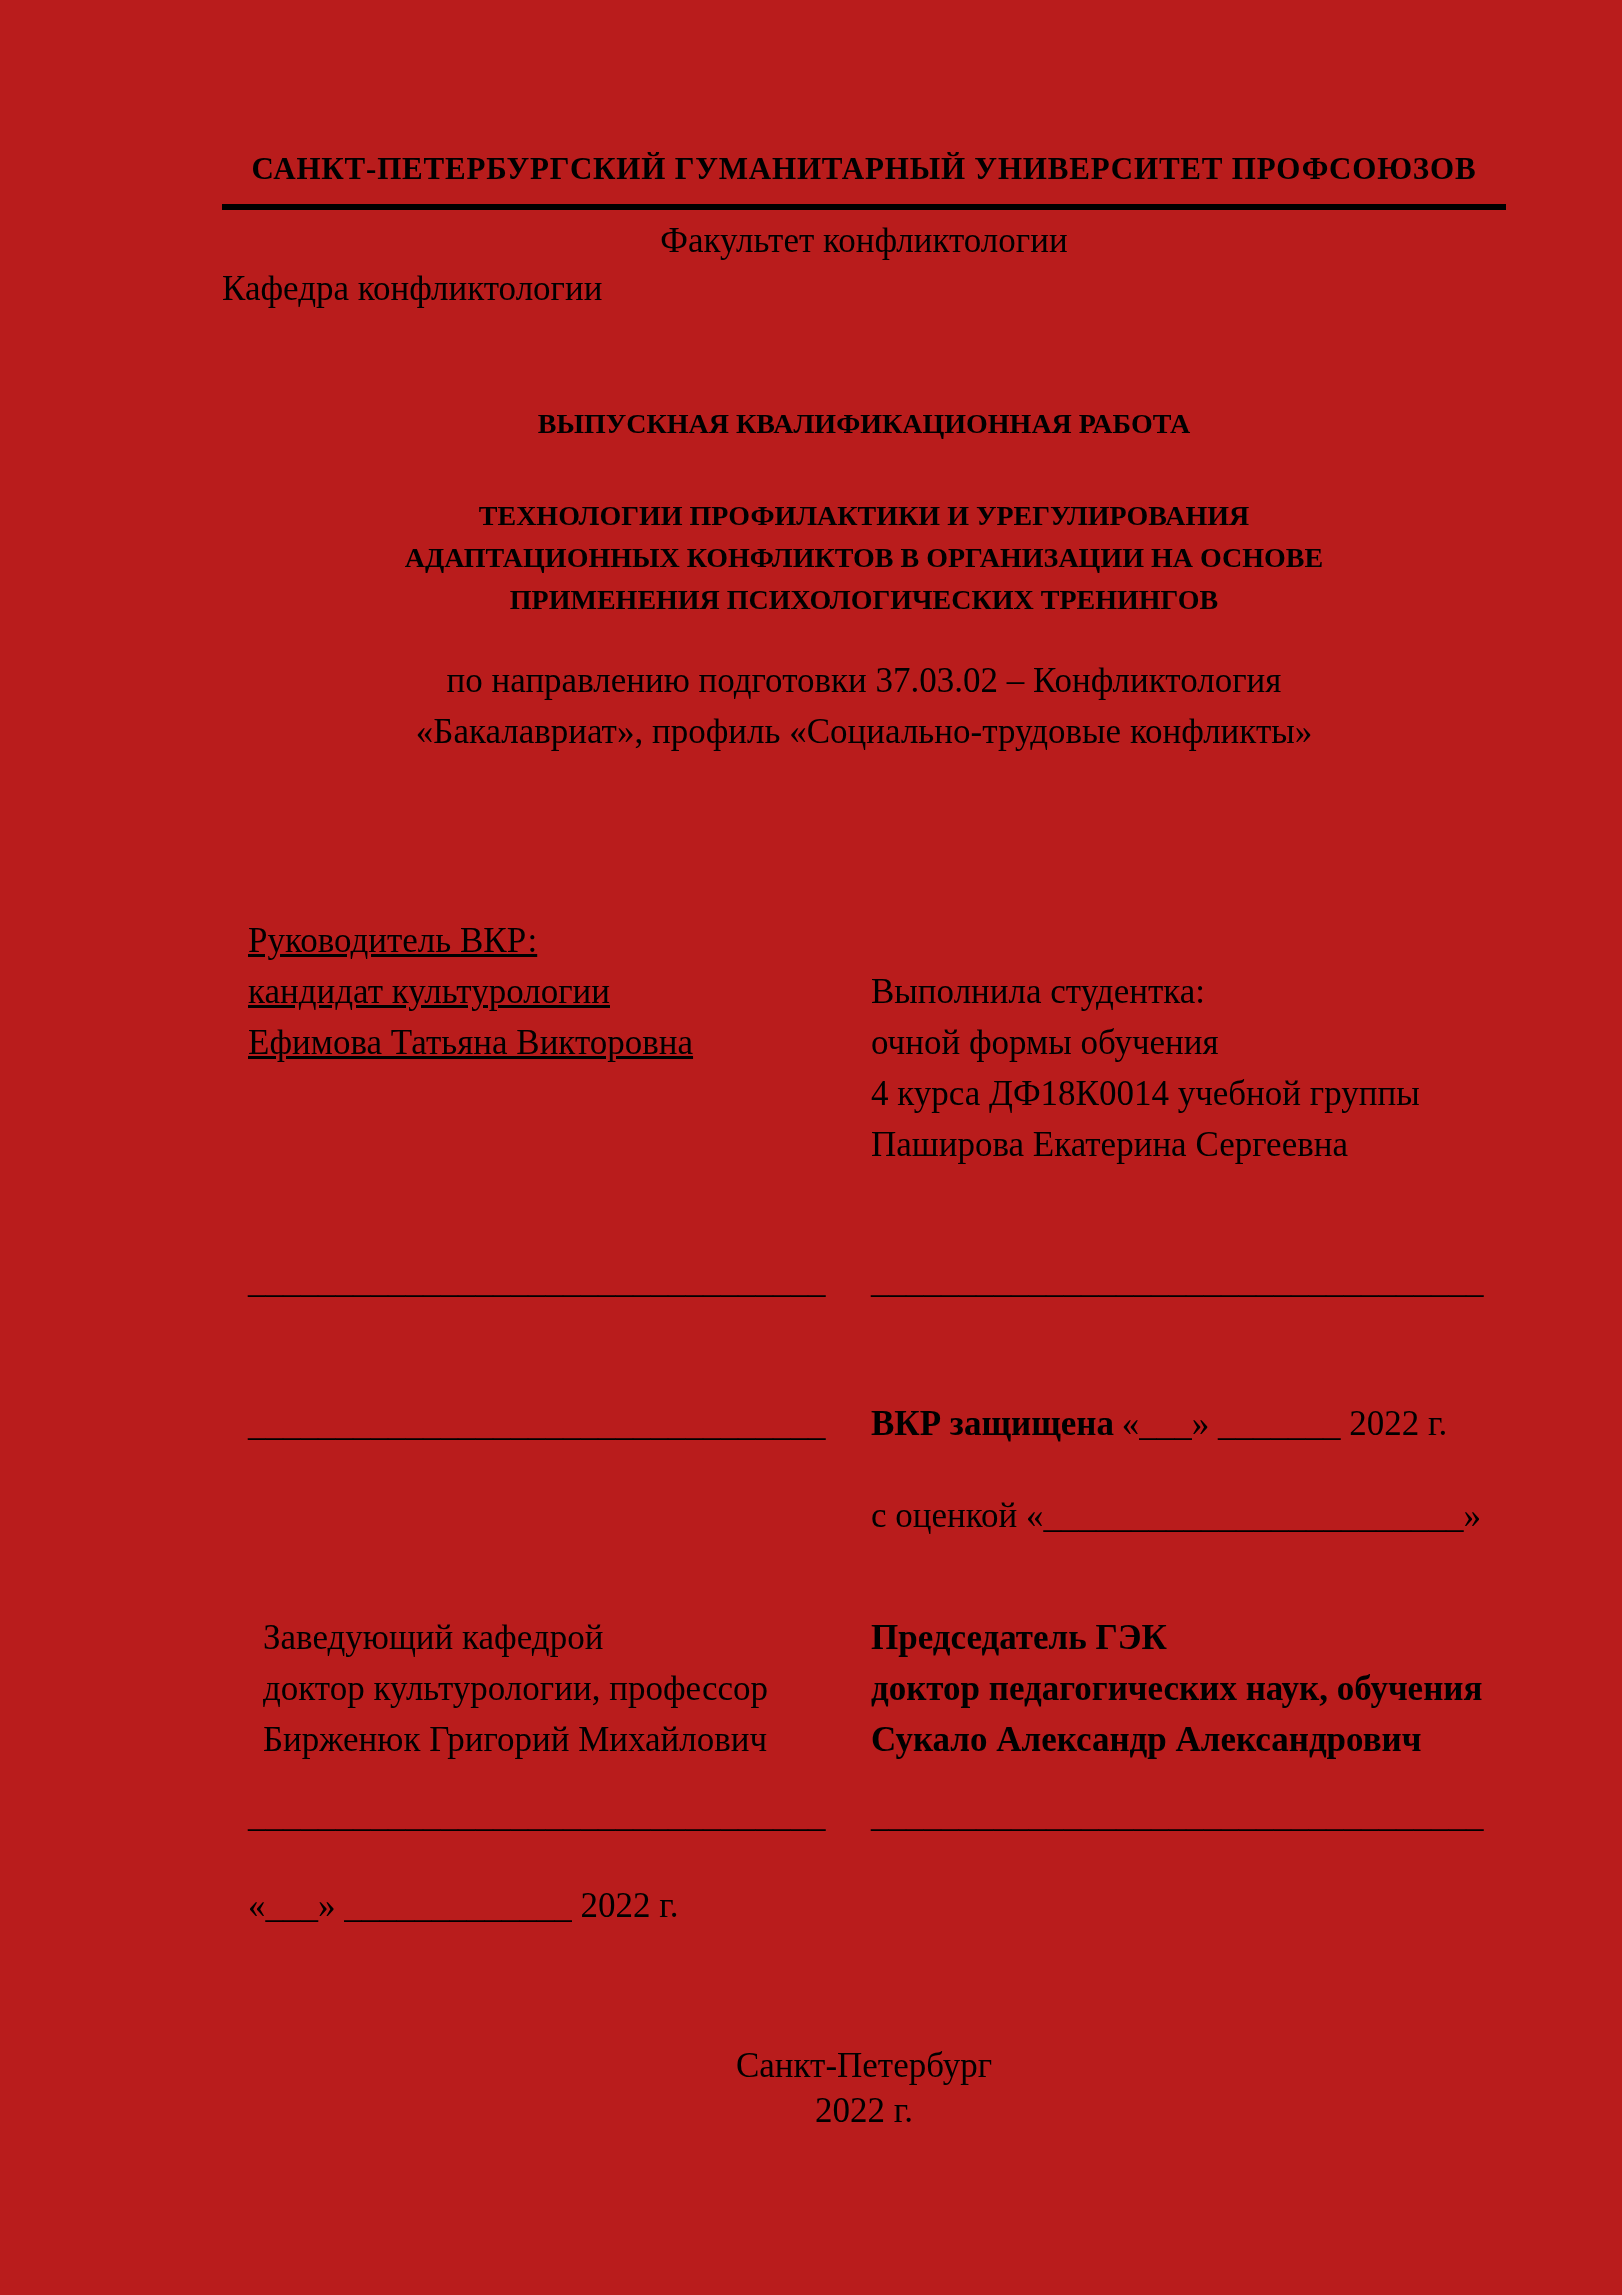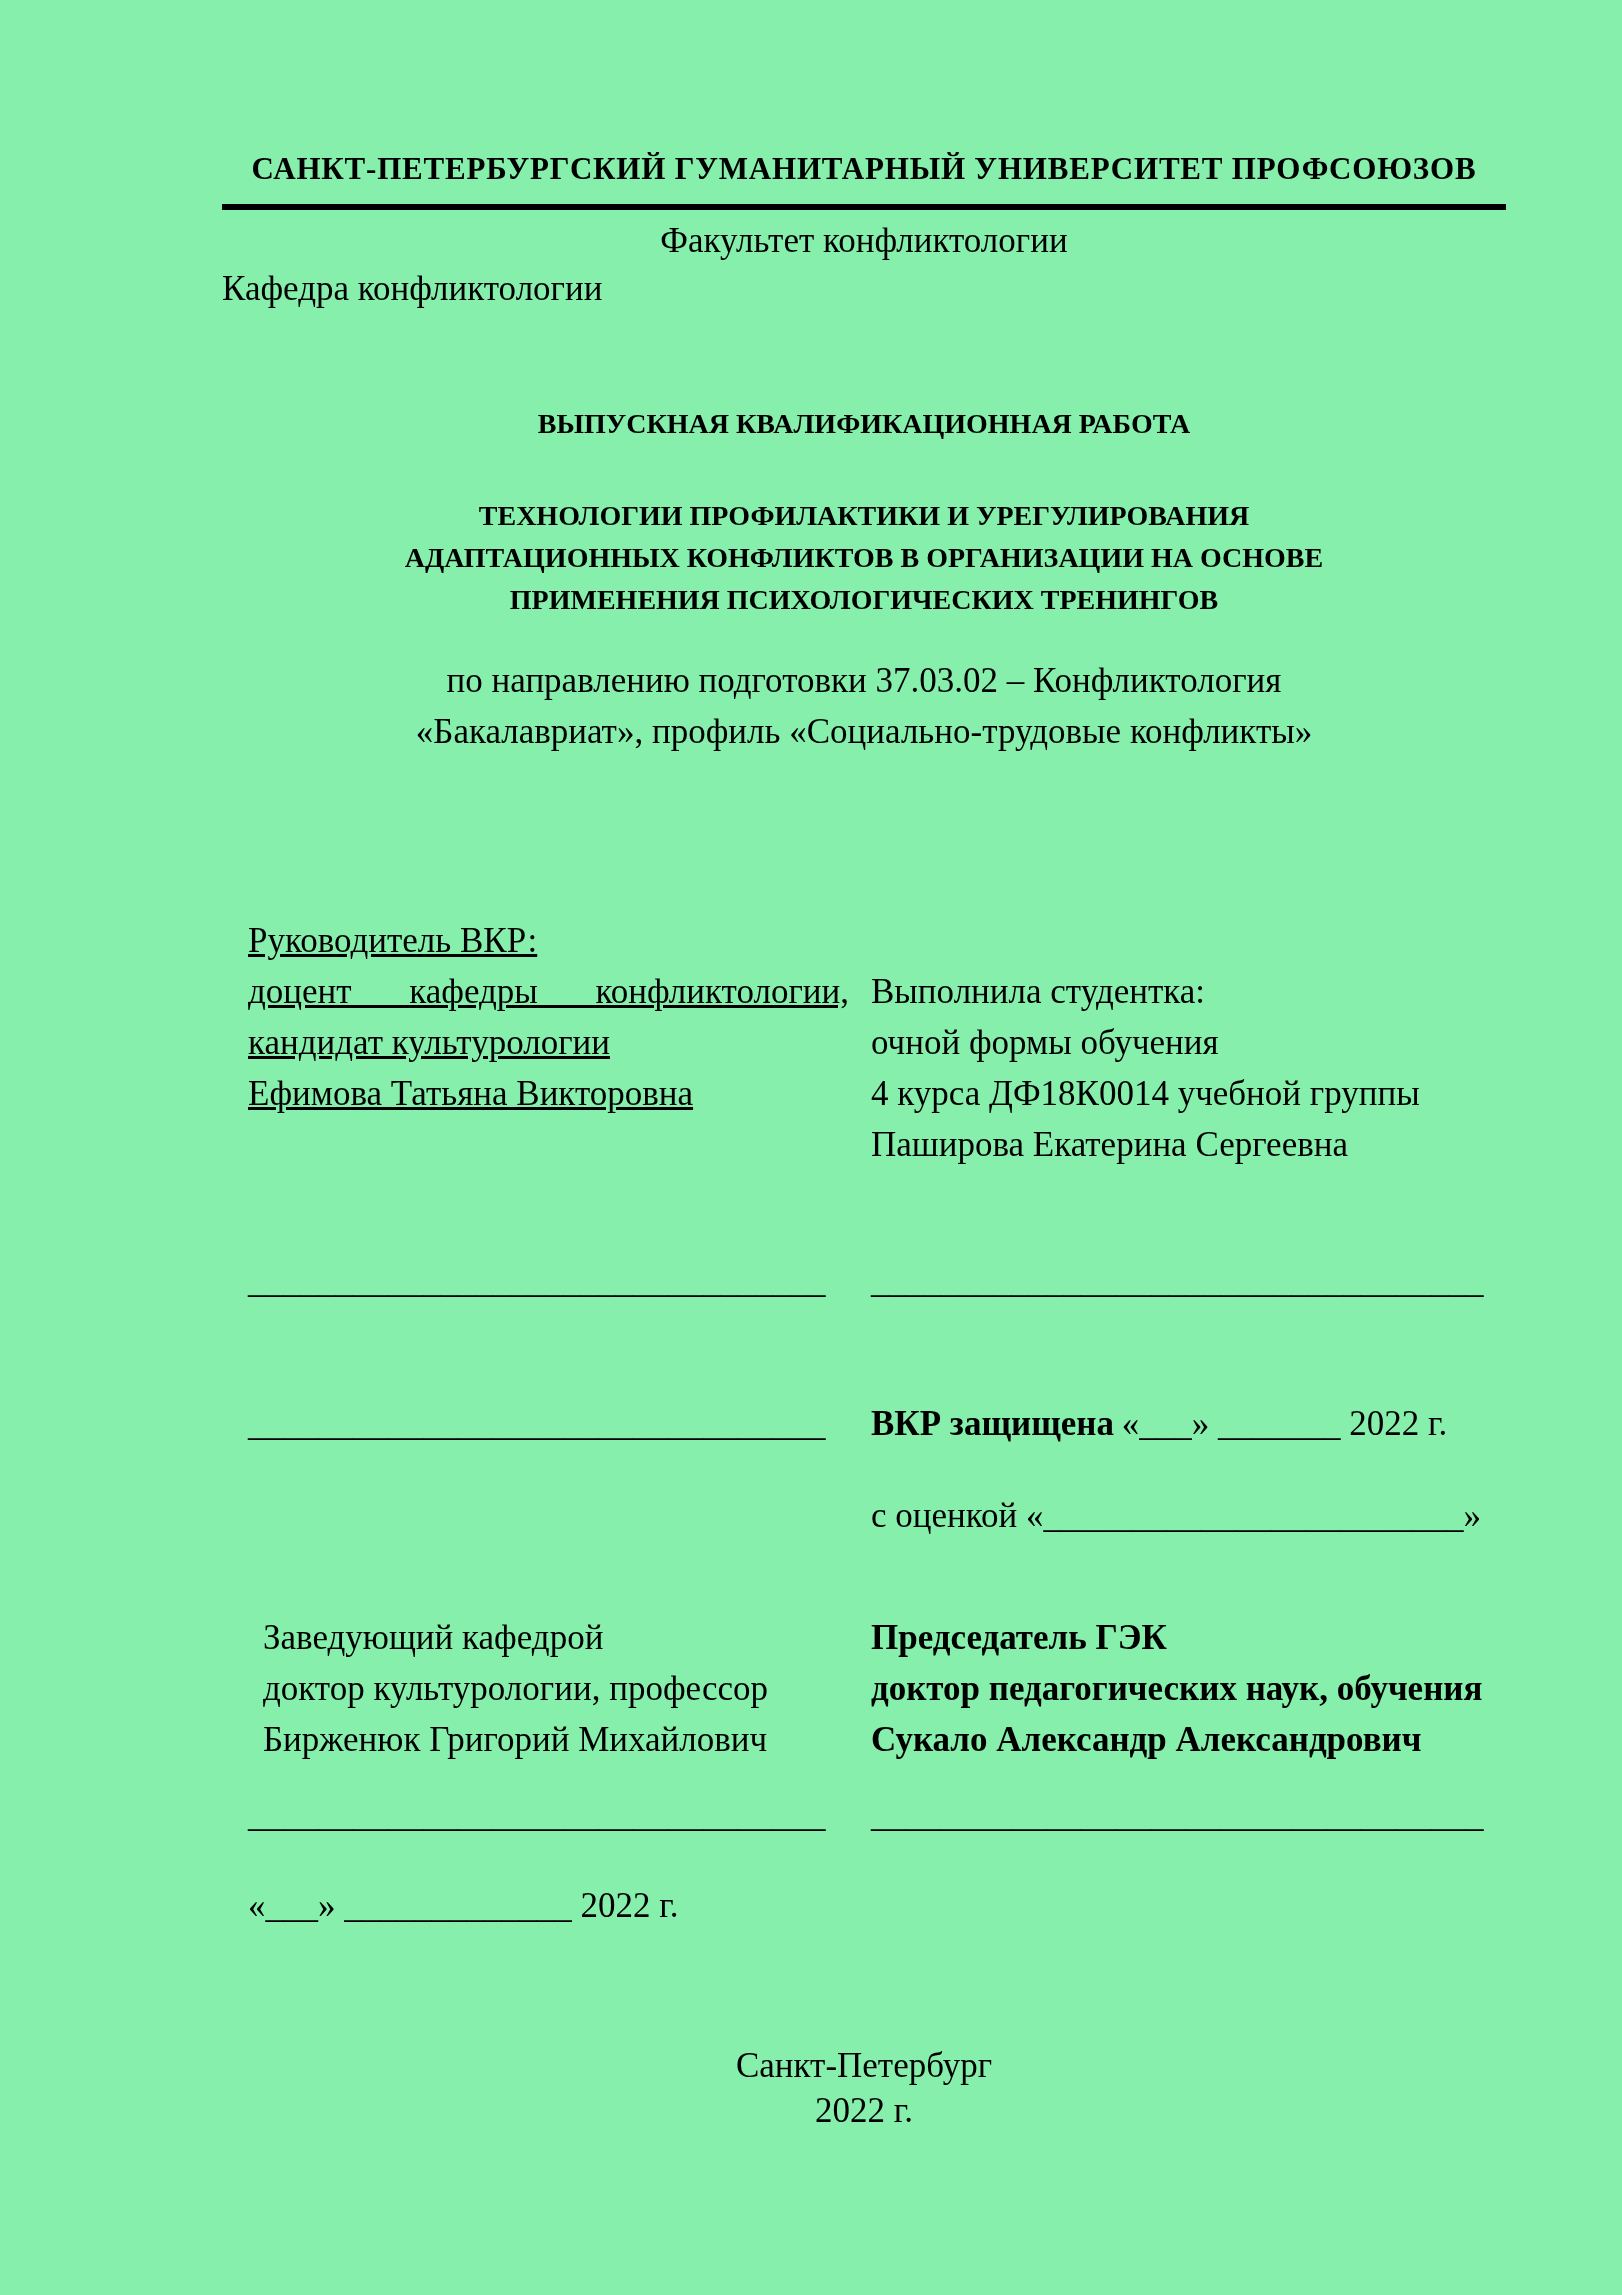--- a/index.html
+++ b/index.html
@@ -5,21 +5,21 @@
   * { margin: 0; padding: 0; box-sizing: border-box; }
   html, body { background: #ffffff; }
   body {
     font-family: "Liberation Serif", "DejaVu Serif", serif;
     color: #000000;
   }
   .page {
     position: relative;
     width: 1623px;
     height: 2295px;
-    background: #86efac;
+    background: #b91c1c;
     overflow: hidden;
     font-size: 35px;
   }
   .abs { position: absolute; }
   .center { text-align: center; }
   .right { text-align: left; }
   .bold { font-weight: bold; }
   .content { left: 222px; width: 1284px; }
   .u-header {
     top: 148px;
@@ -78,21 +78,20 @@
     <div>ПРИМЕНЕНИЯ ПСИХОЛОГИЧЕСКИХ ТРЕНИНГОВ</div>
   </div>
 
   <div class="abs content center program-block">
     <div>по направлению подготовки 37.03.02 – Конфликтология</div>
     <div>«Бакалавриат», профиль «Социально-трудовые конфликты»</div>
   </div>
 
   <div class="abs col col-left">
     <div>Руководитель ВКР:</div>
-    <div class="justified">доцент кафедры конфликтологии,</div>
     <div>кандидат культурологии</div>
     <div>Ефимова Татьяна Викторовна</div>
   </div>
 
   <div class="abs col col-right">
     <div>Выполнила студентка:</div>
     <div>очной формы обучения</div>
     <div>4 курса ДФ18К0014 учебной группы</div>
     <div>Паширова Екатерина Сергеевна</div>
   </div>

